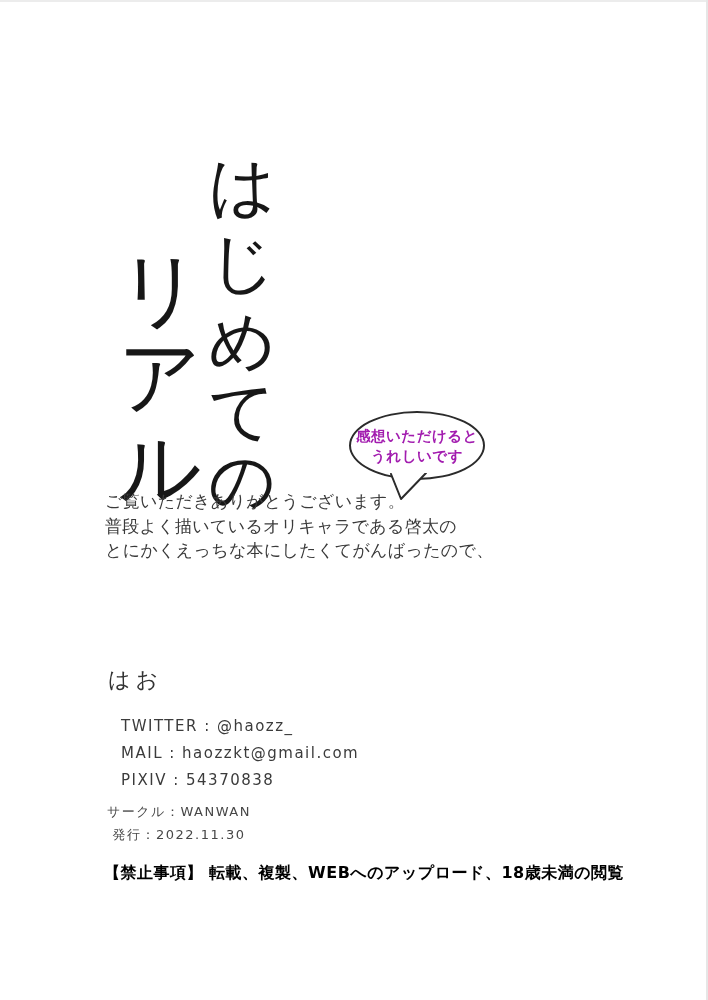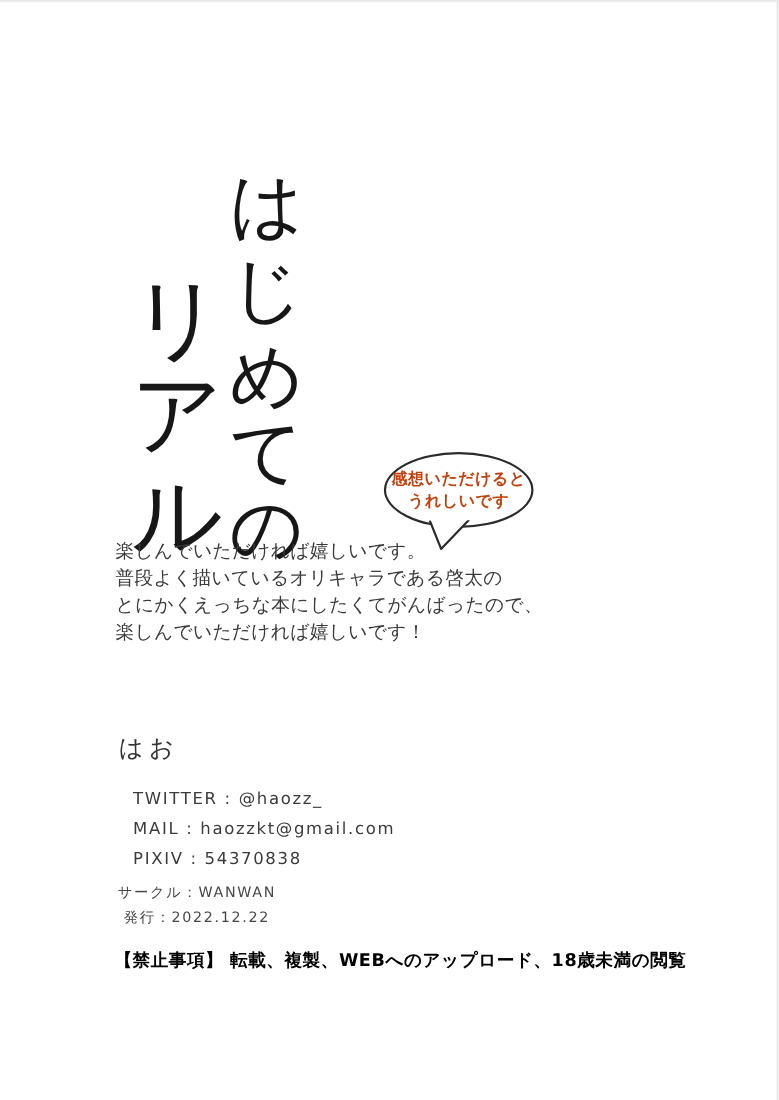--- a/index.html
+++ b/index.html
@@ -52,21 +52,21 @@
     background: #ffffff;
     border: 2px solid #2b2b2b;
     border-radius: 50%;
     display: flex; flex-direction: column;
     align-items: center; justify-content: center;
     z-index: 2;
   }
   .bubble-text {
     font-size: 14.5px;
     font-weight: bold;
-    color: #c2410c;
+    color: #a21caf;
     line-height: 20px;
     text-align: center;
     letter-spacing: 0.5px;
   }
   .bubble-tail {
     position: absolute;
     left: 383px; top: 473px;
     width: 54px; height: 28px;
     z-index: 3;
   }
@@ -133,34 +133,33 @@
   <div class="bubble">
     <span class="bubble-text">感想いただけると</span>
     <span class="bubble-text">うれしいです</span>
   </div>
   <svg class="bubble-tail" viewBox="0 0 54 28">
     <path d="M 8 1 L 18 26 L 43 0 Z" fill="#ffffff" stroke="none"></path>
     <path d="M 8 1 L 18 26 L 43 0" fill="none" stroke="#2b2b2b" stroke-width="2" stroke-linecap="round" stroke-linejoin="round"></path>
   </svg>
 
   <div class="body-text">
-    <span class="line">楽しんでいただければ嬉しいです。</span>
+    <span class="line">ご覧いただきありがとうございます。</span>
     <span class="line">普段よく描いているオリキャラである啓太の</span>
     <span class="line">とにかくえっちな本にしたくてがんばったので、</span>
-    <span class="line">楽しんでいただければ嬉しいです！</span>
   </div>
 
   <div class="author-name">はお</div>
 
   <div class="contact">
     <span class="line">TWITTER : @haozz_</span>
     <span class="line">MAIL : haozzkt@gmail.com</span>
     <span class="line">PIXIV : 54370838</span>
   </div>
 
   <div class="publication">
     <span class="line">サークル：WANWAN</span>
-    <span class="line">発行：2022.12.22</span>
+    <span class="line">発行：2022.11.30</span>
   </div>
 
   <div class="notice">【禁止事項】 転載、複製、WEBへのアップロード、18歳未満の閲覧</div>
 
 </div>
 
 </body></html>

